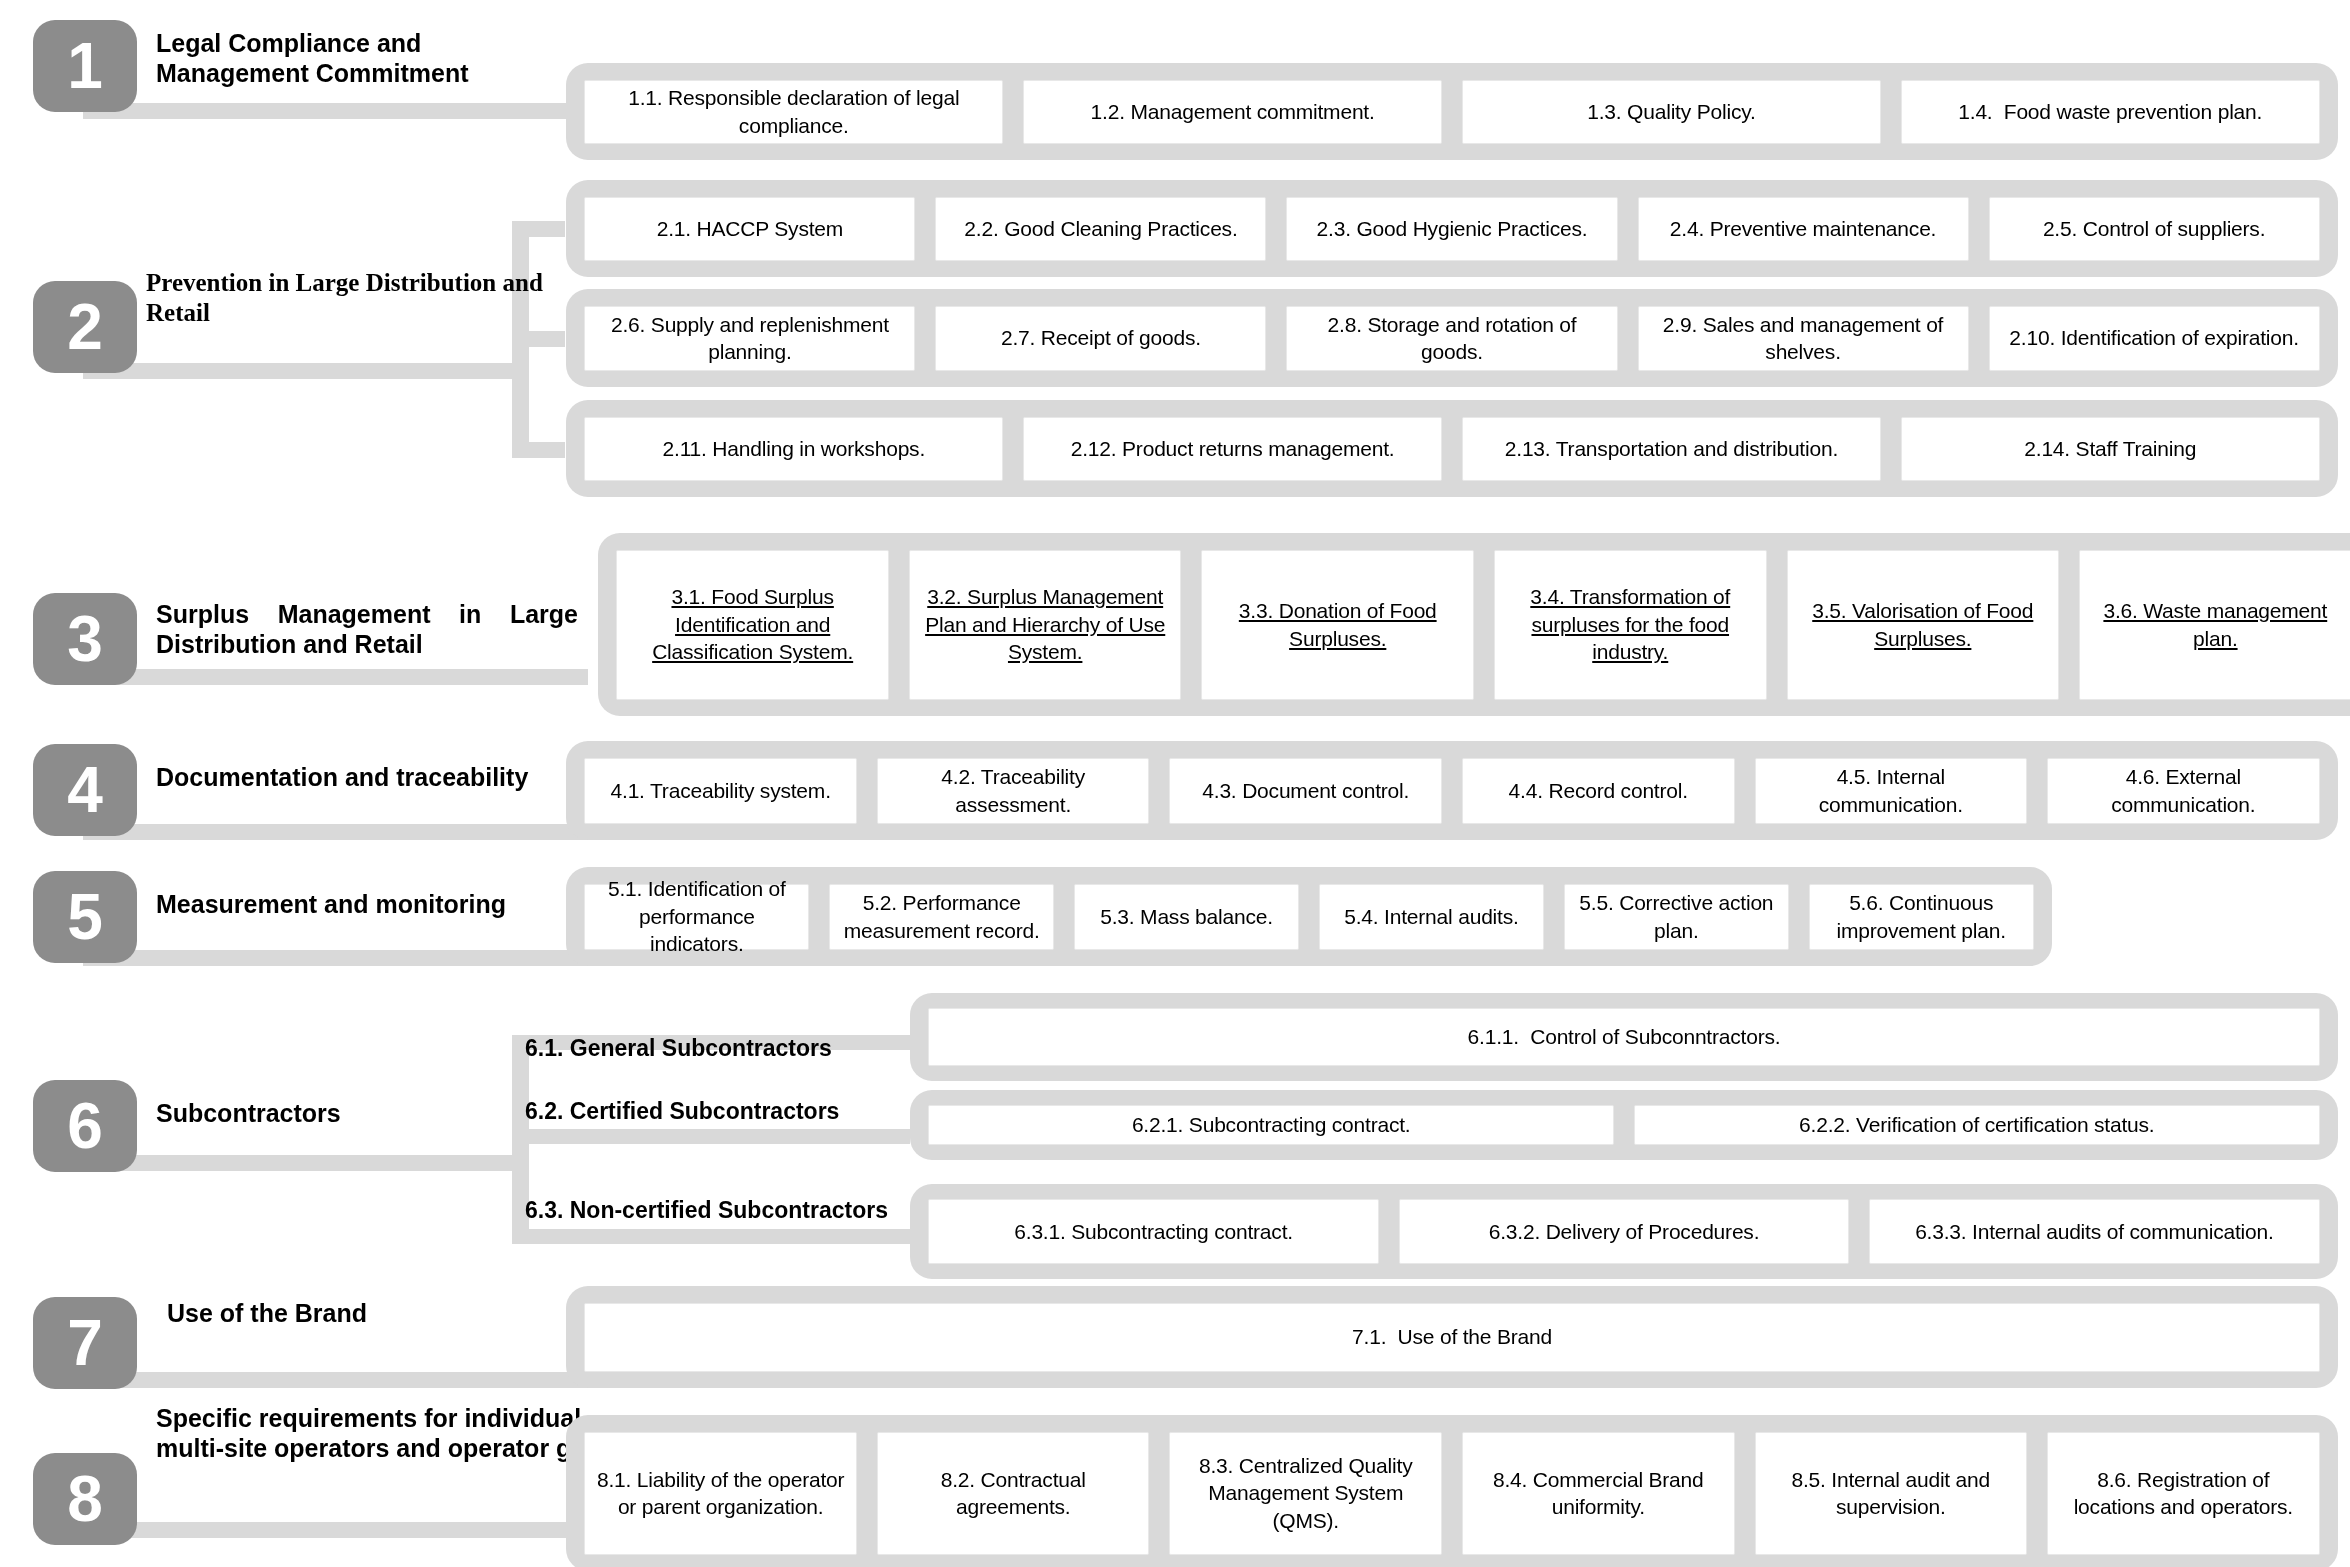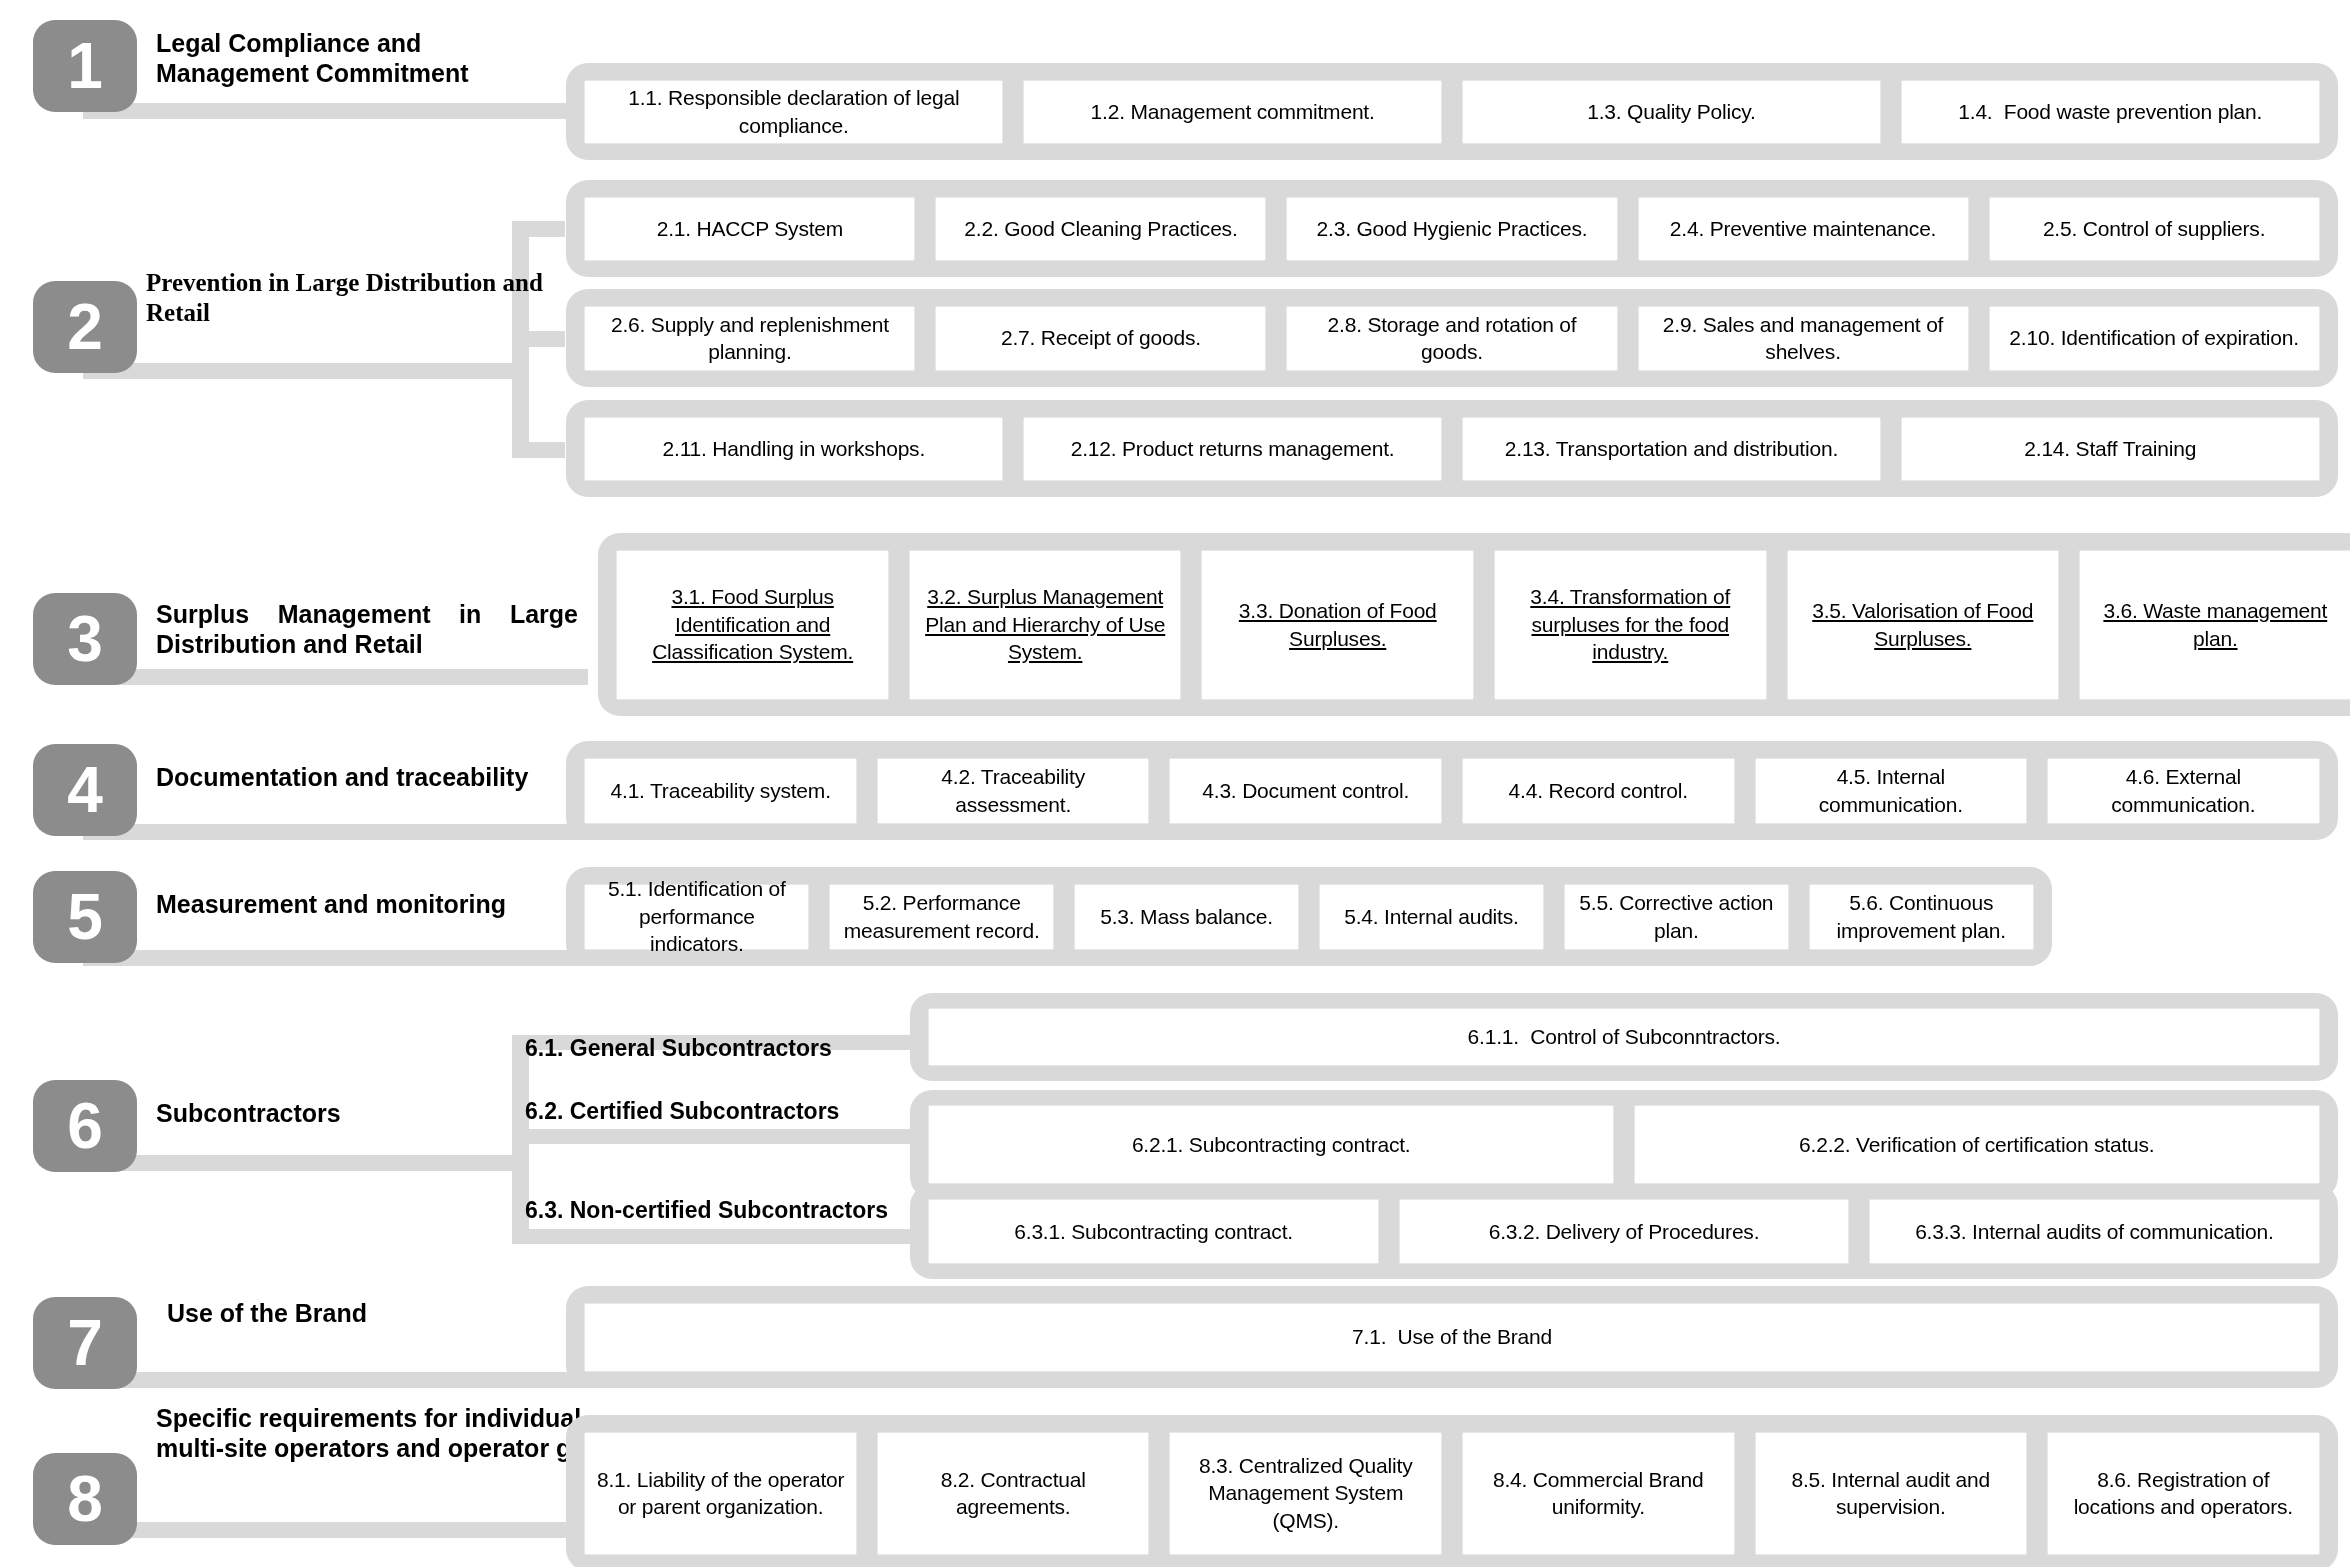--- a/index.html
+++ b/index.html
@@ -130,21 +130,21 @@
   <div class="bar" style="left:512px;top:1129px;width:398px;height:14.7px;"></div>
   <div class="bar" style="left:512px;top:1229px;width:398px;height:14.7px;"></div>
   <div class="num" style="left:33px;top:1080px;">6</div>
   <h2 class="title" style="left:156px;top:1098px;width:367px;">Subcontractors</h2>
   <h3 class="sublabel" style="left:525px;top:1003px;margin-top:32px;">6.1. General Subcontractors</h3>
   <h3 class="sublabel" style="left:525px;top:1098px;">6.2. Certified Subcontractors</h3>
   <h3 class="sublabel" style="left:525px;top:1197px;">6.3. Non-certified Subcontractors</h3>
   <div class="strip" style="left:910px;top:993px;width:1428px;height:88px;padding:14.7px 18.4px;">
     <div class="box">6.1.1. &nbsp;Control of Subconntractors.</div>
   </div>
-  <div class="strip" style="left:910px;top:1090px;width:1428px;height:109px;padding:14.7px 18.4px;">
+  <div class="strip" style="left:910px;top:1090px;width:1428px;height:70px;padding:14.7px 18.4px;">
     <div class="box">6.2.1. Subcontracting contract.</div>
     <div class="box">6.2.2. Verification of certification status.</div>
   </div>
   <div class="strip" style="left:910px;top:1184px;width:1428px;height:95px;padding:14.7px 18.4px;">
     <div class="box">6.3.1. Subcontracting contract.</div>
     <div class="box">6.3.2. Delivery of Procedures.</div>
     <div class="box">6.3.3. Internal audits of communication.</div>
   </div>
 
   <div class="bar" style="left:83px;top:1372px;width:505px;height:15.6px;"></div>

